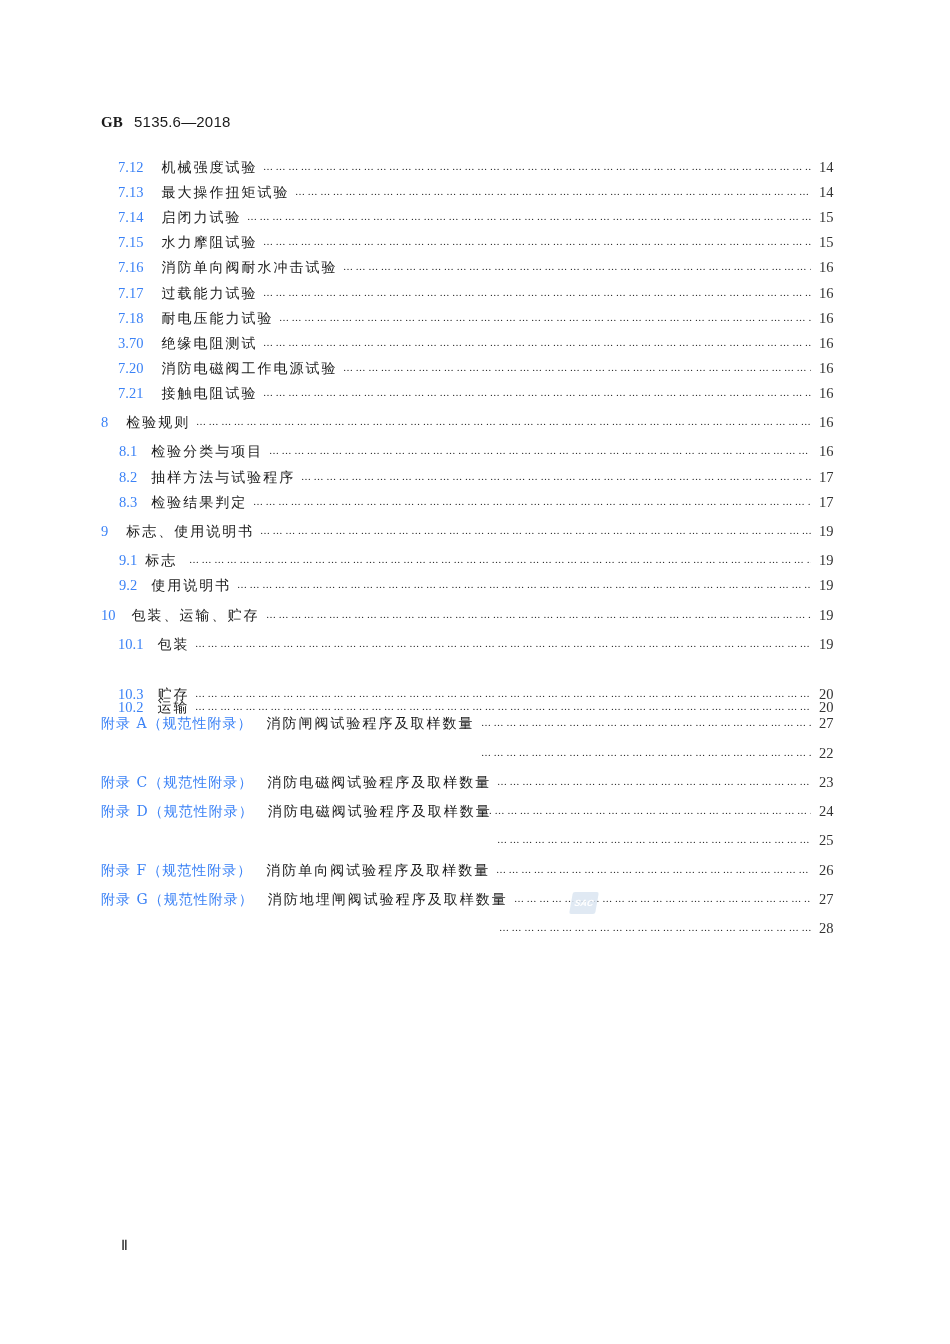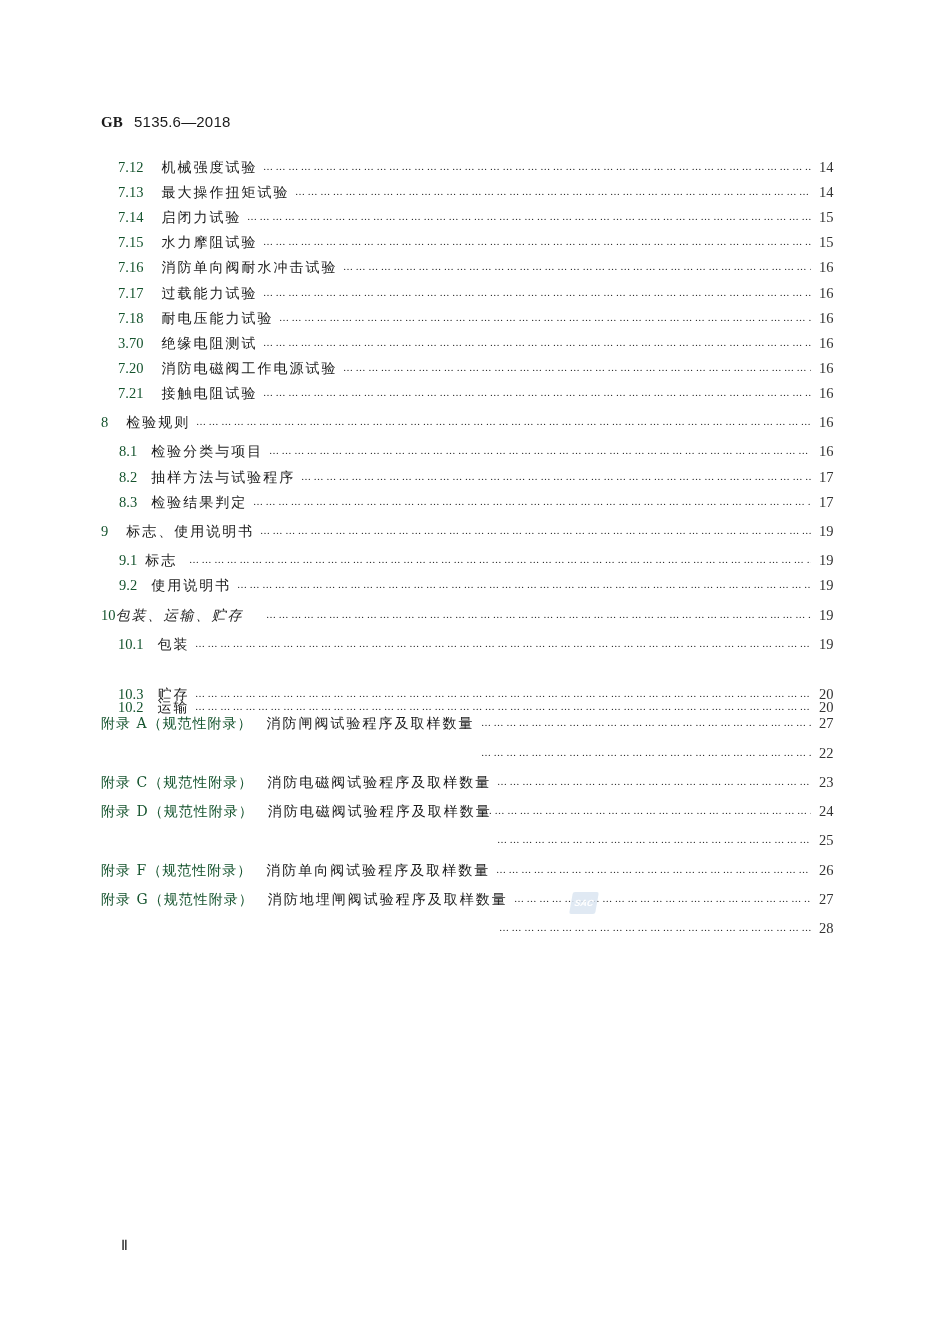--- a/index.html
+++ b/index.html
@@ -13,21 +13,21 @@
     font-size: 15px; letter-spacing: 0.2px;
   }
   .std-header .gb { font-family: "Liberation Serif", serif; font-weight: bold; font-size: 15px; margin-right: 6px; }
   .std-header .num { font-family: "Liberation Sans", sans-serif; font-size: 15px; }
   .toc { position: absolute; left: 0; top: 0; width: 950px; }
   .toc-row {
     position: absolute; left: 0; width: 950px; height: 20px;
     font-size: 14px; line-height: 20px; white-space: nowrap;
   }
   .toc-row .label { position: absolute; top: 0; display: flex; align-items: baseline; }
-  .toc-row .no { font-family: "Liberation Serif", serif; font-size: 14.5px; color: #14532d; }
+  .toc-row .no { font-family: "Liberation Serif", serif; font-size: 14.5px; color: #3b82f6; }
   .toc-row .title { letter-spacing: 2px; font-size: 14px; }
   .toc-row .dots {
     position: absolute; top: 0; right: 138px; height: 20px;
     overflow: hidden; color: #222; font-size: 10px; letter-spacing: 2.6px;
     line-height: 20px;
   }
   .toc-row .page {
     position: absolute; top: 0; left: 819px; width: 20px;
     font-family: "Liberation Serif", serif; font-size: 14.5px; color: #333;
   }
@@ -183,21 +183,21 @@
       <div class="label" style="left: 119px;">
         <span class="no">9.2</span>
         <span class="title" style="margin-left: 14px;">使用说明书</span>
       </div>
       <span class="dots" style="left: 237px; right: auto; width: 574px;">……………………………………………………………………………………………………………………………………………………………………………………</span>
       <span class="page">19</span>
     </div>
     <div class="toc-row" style="top: 605px;">
       <div class="label" style="left: 101px;">
         <span class="no">10</span>
-        <span class="title" style=" font-style: italic;">包装、运输、贮存</span>
+        <span class="title" style="margin-left: 16px;">包装、运输、贮存</span>
       </div>
       <span class="dots" style="left: 266px; right: auto; width: 545px;">……………………………………………………………………………………………………………………………………………………………………………………</span>
       <span class="page">19</span>
     </div>
     <div class="toc-row" style="top: 634px;">
       <div class="label" style="left: 118px;">
         <span class="no">10.1</span>
         <span class="title" style="margin-left: 14px;">包装</span>
       </div>
       <span class="dots" style="left: 195px; right: auto; width: 616px;">……………………………………………………………………………………………………………………………………………………………………………………</span>

